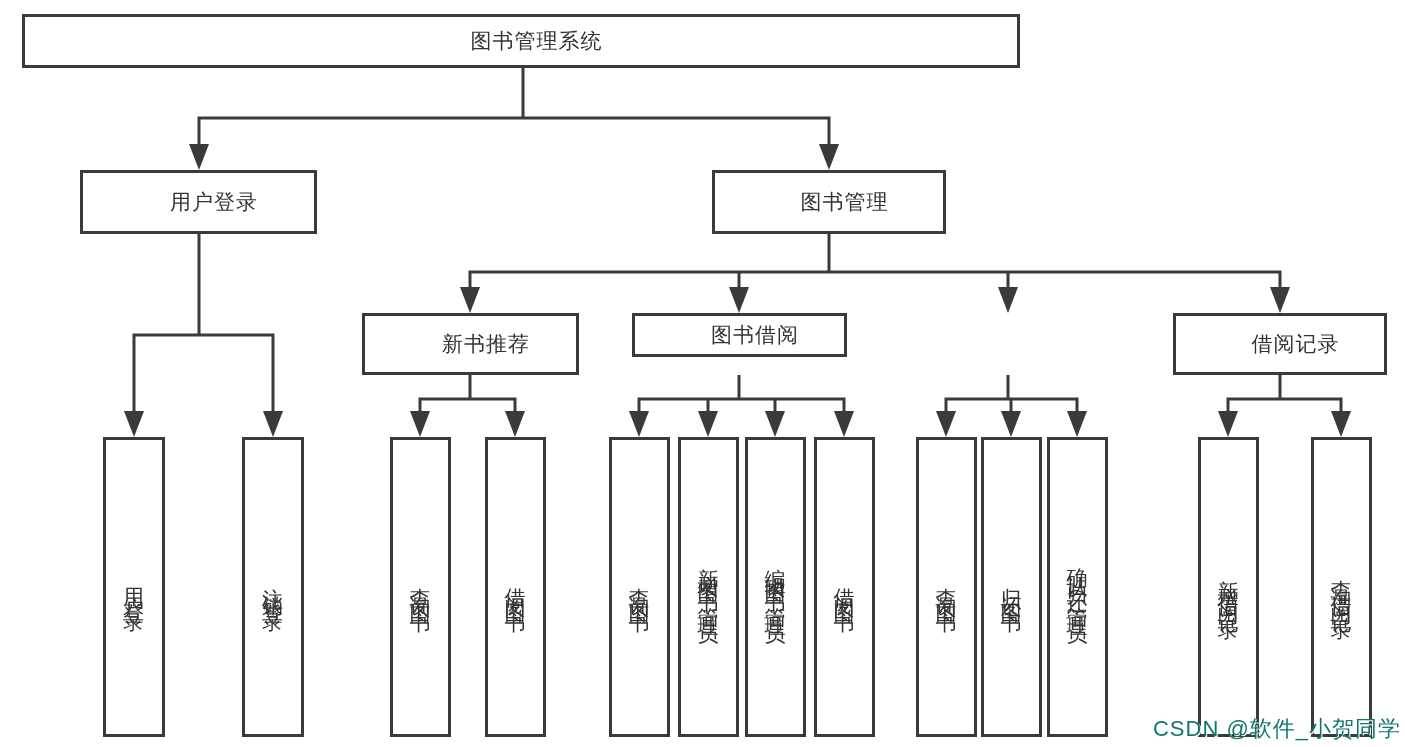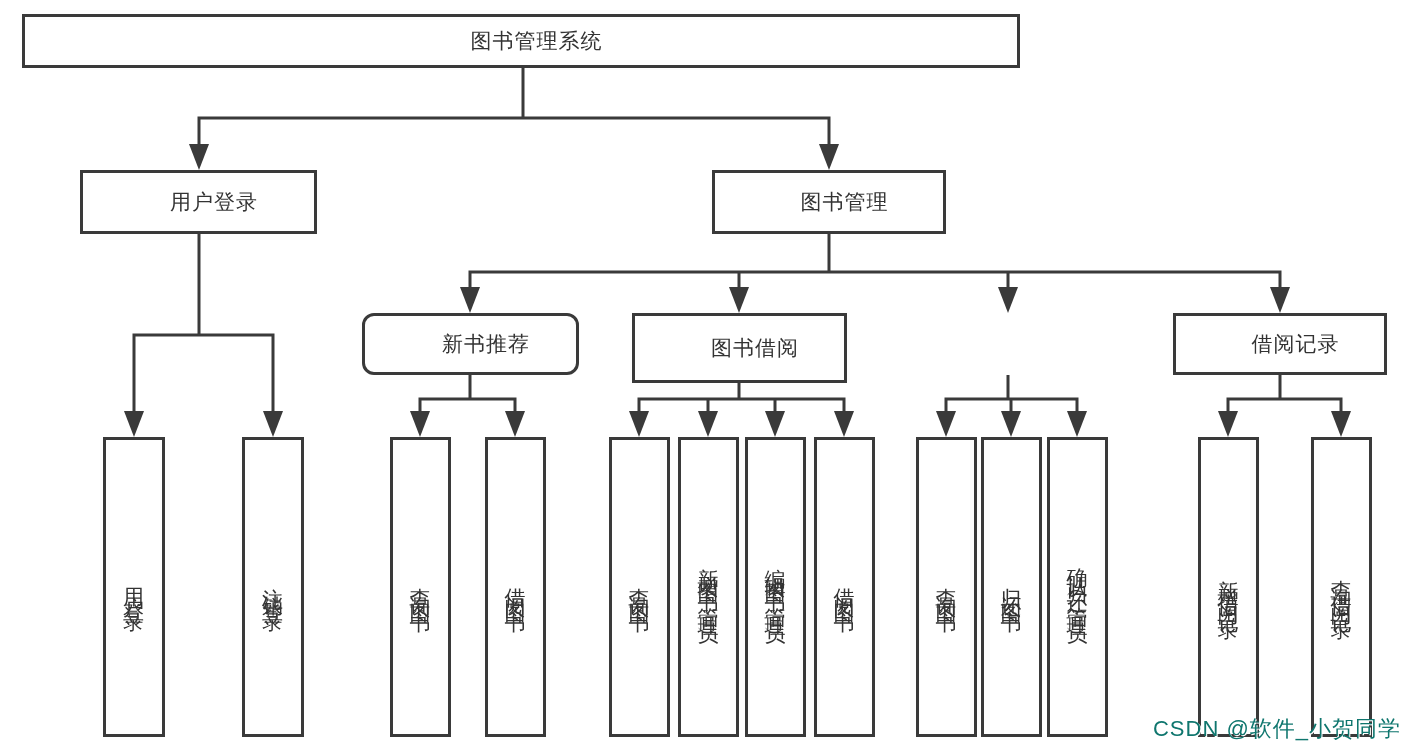--- a/index.html
+++ b/index.html
@@ -117,24 +117,24 @@
     <span class="h-label">图书管理系统</span>
   </div>
 
   <div class="node" style="left:80px; top:170px; width:237px; height:64px;">
     <span class="h-label">用户登录</span>
   </div>
   <div class="node" style="left:712px; top:170px; width:234px; height:64px;">
     <span class="h-label">图书管理</span>
   </div>
 
-  <div class="node" style="left:362px; top:313px; width:217px; height:62px;border-radius:12px;">
+  <div class="node" style="left:362px; top:313px; width:217px; height:62px;">
     <span class="h-label">新书推荐</span>
   </div>
-  <div class="node" style="left:632px; top:313px; width:215px; height:70px;">
+  <div class="node" style="left:632px; top:313px; width:215px; height:44px;">
     <span class="h-label">图书借阅</span>
   </div>
   <div class="node" style="left:1173px; top:313px; width:214px; height:62px;">
     <span class="h-label">借阅记录</span>
   </div>
 
   <div class="leaf" style="left:103px; width:62px;">
     <span class="v-label">用户登录</span>
   </div>
   <div class="leaf" style="left:242px; width:62px;">

